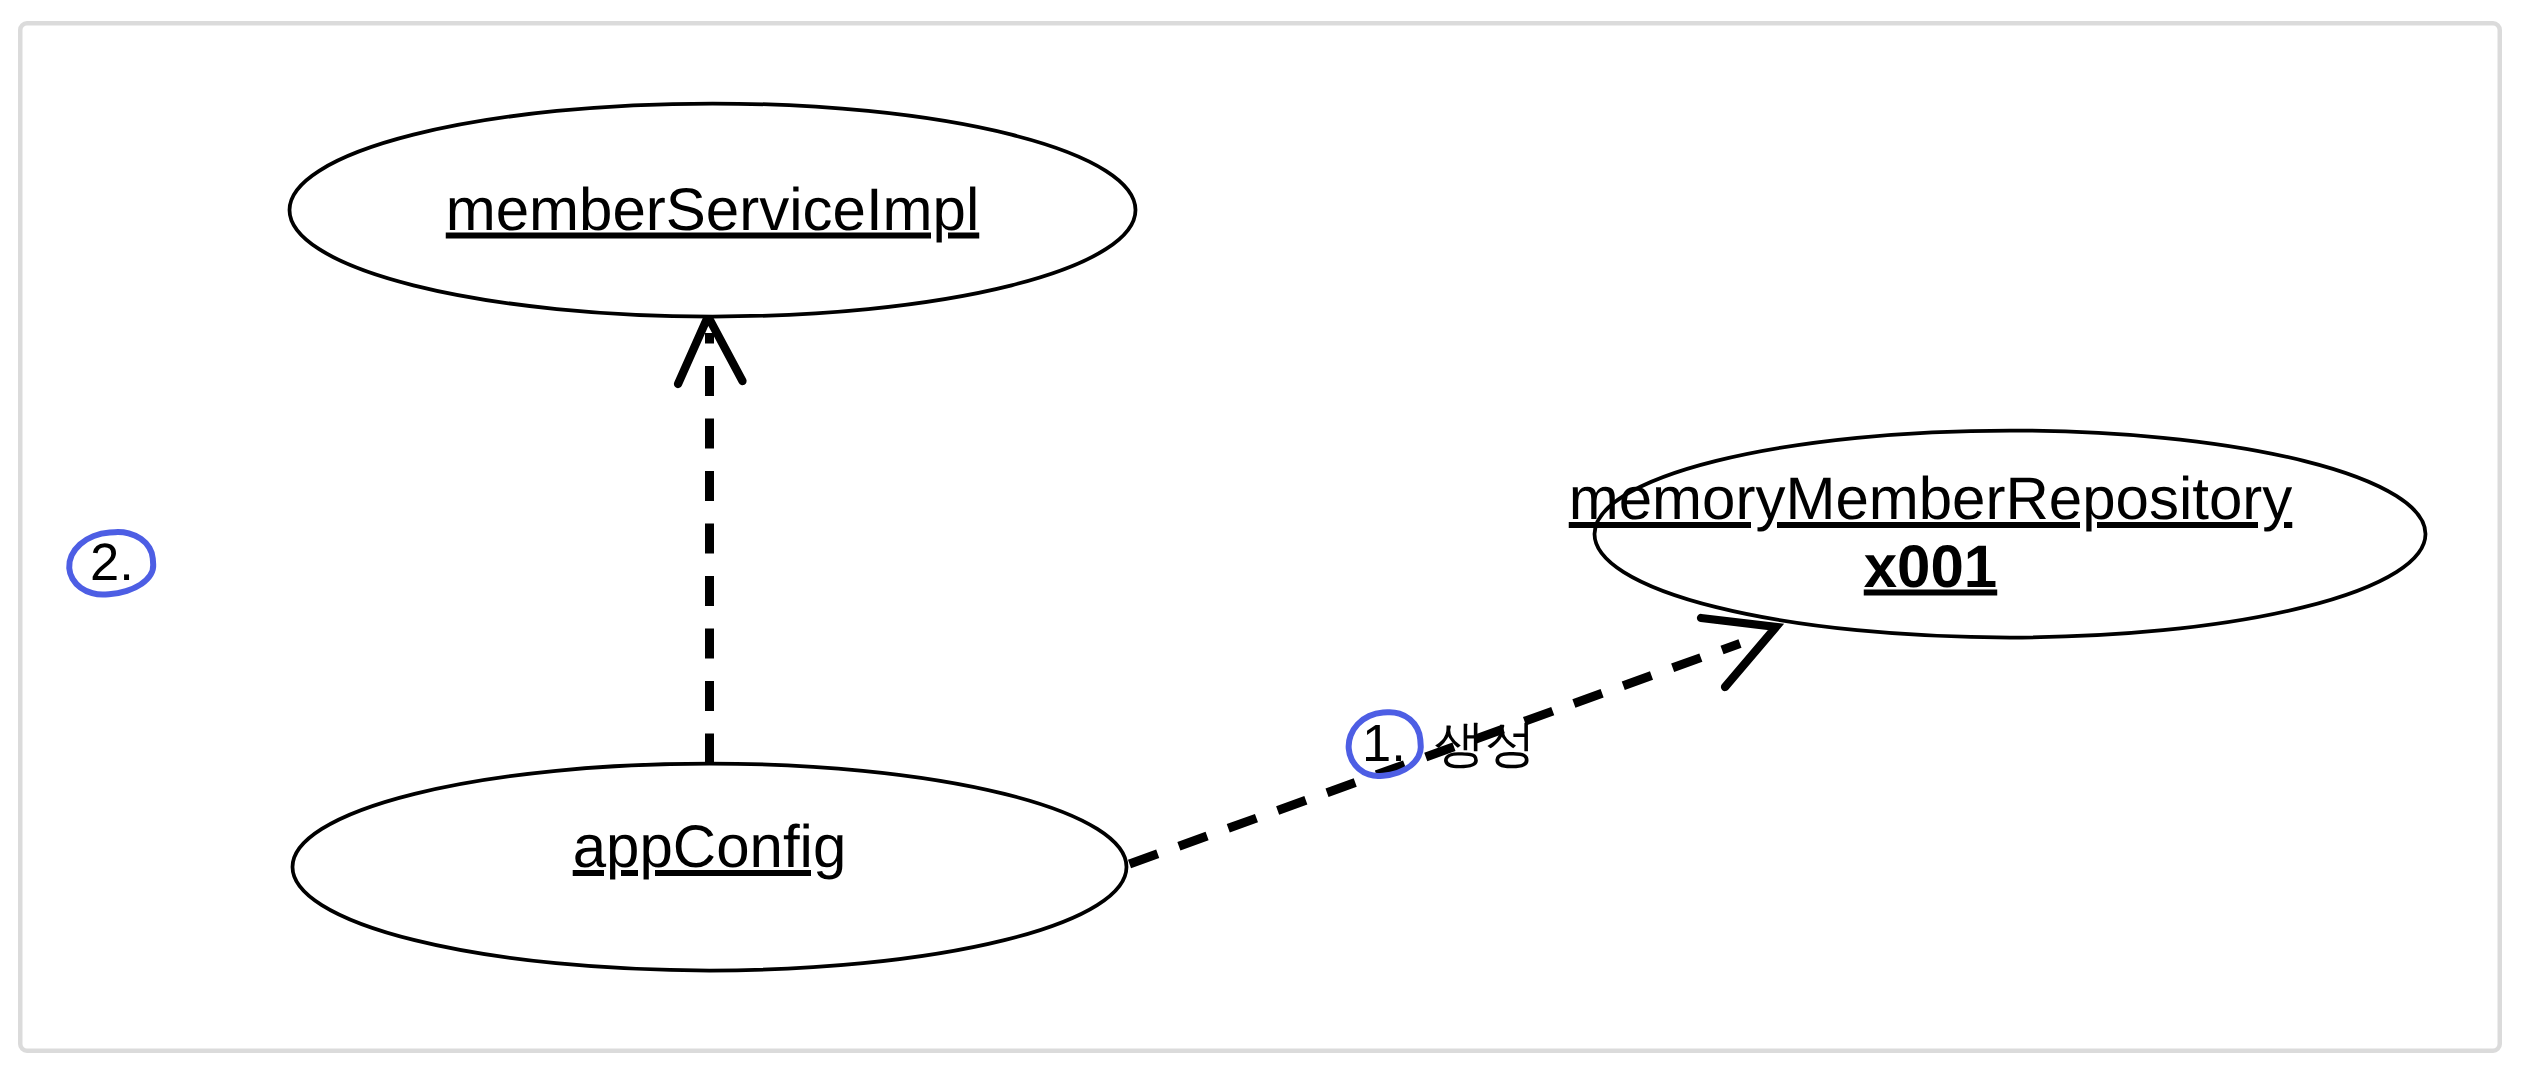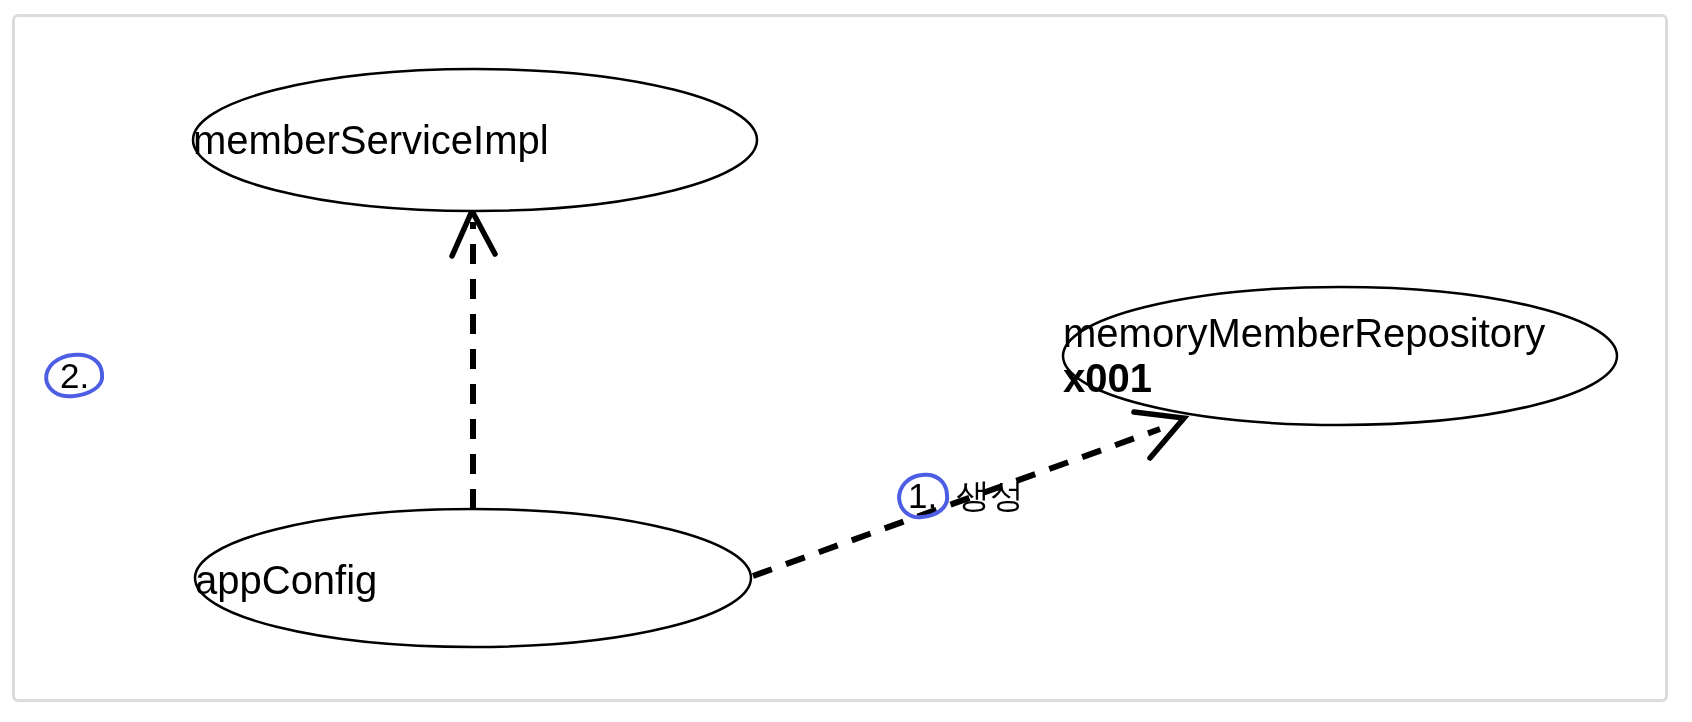--- a/index.html
+++ b/index.html
@@ -30,27 +30,28 @@
     position: absolute;
     left: 0;
     top: 0;
     width: 1692px;
     height: 722px;
   }
   .node-label {
     position: absolute;
     display: flex;
     flex-direction: column;
-    align-items: flex-start;
+    align-items: center;
     justify-content: center;
     text-align: center;
     font-size: 40px;
     color: #000000;
     line-height: 1.12;
     pointer-events: none;
+    text-decoration: underline;
   }
   .node-label .instance {
     font-weight: 700;
   }
   .annotation {
     position: absolute;
     display: flex;
     align-items: center;
     gap: 7px;
     font-size: 34px;
@@ -93,25 +94,25 @@
 
     <ellipse cx="475" cy="140" rx="282" ry="71" fill="#ffffff" stroke="#000000" stroke-width="2.5"></ellipse>
     <ellipse cx="473" cy="578" rx="278" ry="69" fill="#ffffff" stroke="#000000" stroke-width="2.5"></ellipse>
     <ellipse cx="1340" cy="356" rx="277" ry="69" fill="#ffffff" stroke="#000000" stroke-width="2.5"></ellipse>
   </svg>
 
   <div class="node-label" style="left:193px; top:70px; width:564px; height:140px;">
     <span>memberServiceImpl</span>
   </div>
 
-  <div class="node-label" style="left:195px; top:511px; width:556px; height:138px;">
+  <div class="node-label" style="left:195px; top:496px; width:556px; height:138px;">
     <span>appConfig</span>
   </div>
 
-  <div class="node-label" style="left:1063px; top:288px; width:554px; height:136px;">
+  <div class="node-label" style="left:1010px; top:288px; width:554px; height:136px;">
     <span>memoryMemberRepository</span>
     <span class="instance">x001</span>
   </div>
 
   <div class="annotation" style="left:44px; top:350px; height:50px;">
     <span class="num-circle two">
       <span>2.</span>
     </span>
   </div>
 

